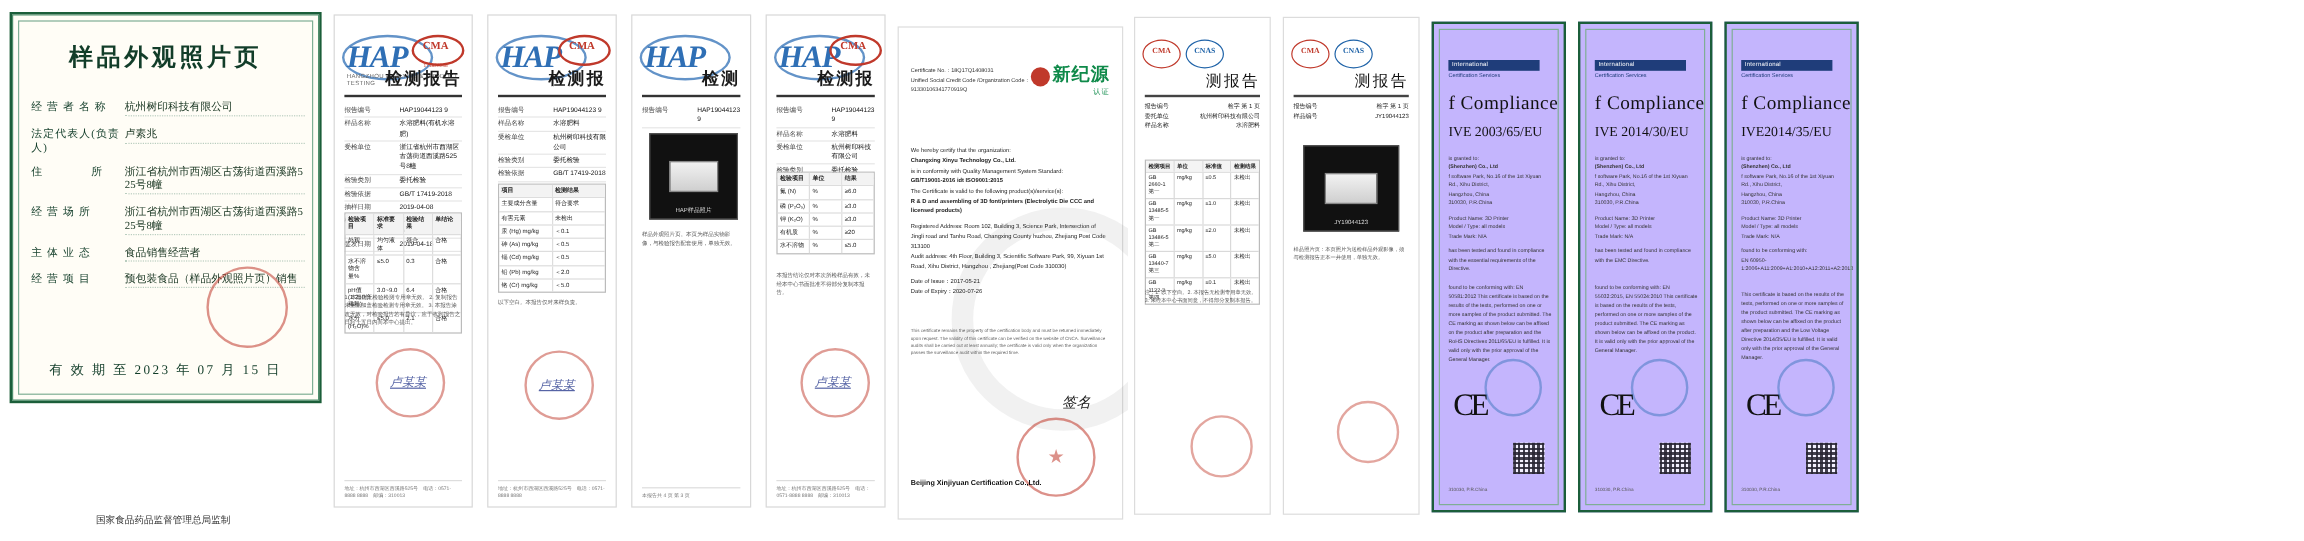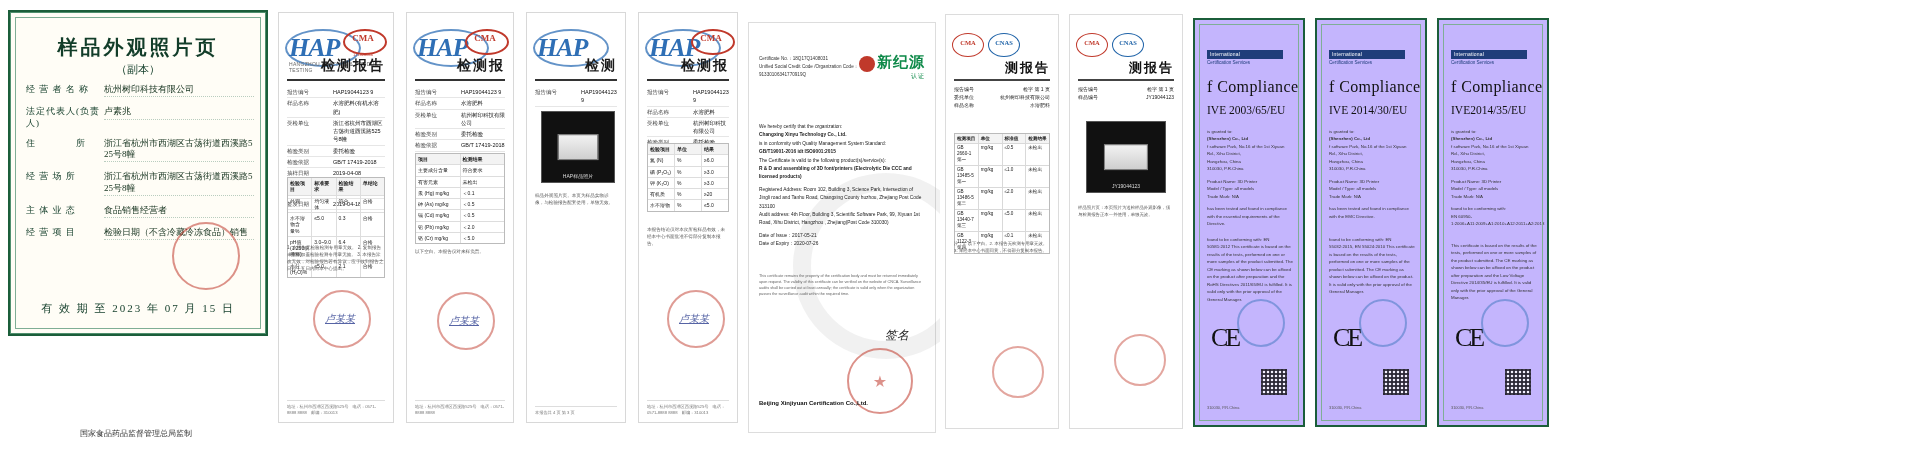--- a/index.html
+++ b/index.html
@@ -410,21 +410,21 @@
     font-weight: bold;
     color: #c0392b;
     font-family: "Liberation Serif", serif;
   }
   .cn-rep .mk.blue span { color: #1f63a8; }
   .cn-rep .rep-title {
     position: absolute;
     right: 8px; top: 44px;
     font-family: "Liberation Serif", serif;
     font-size: 13px;
-    font-weight: bold;
+    font-weight: normal;
     letter-spacing: 2px;
     color: #111;
   }
   .cn-rep .hdrline {
     position: absolute;
     left: 8px; right: 8px; top: 64px;
     border-top: 2px solid #444;
   }
   .cn-rep .kv {
     position: absolute;
@@ -556,21 +556,20 @@
   }
 </style>
 </head>
 <body>
 
 <div class="strip">
 
   <div class="cert c1">
     <div class="paper">
       <div class="title">样品外观照片页</div>
-      <div class="subtitle">（副本）</div>
       <div class="rows">
         <div class="row">
           <div class="lbl">经 营 者 名 称</div>
           <div class="val">杭州树印科技有限公司</div>
         </div>
         <div class="row">
           <div class="lbl">法定代表人(负责人)</div>
           <div class="val">卢素兆</div>
         </div>
         <div class="row">
@@ -580,21 +579,21 @@
         <div class="row">
           <div class="lbl">经 营 场 所</div>
           <div class="val">浙江省杭州市西湖区古荡街道西溪路525号8幢</div>
         </div>
         <div class="row">
           <div class="lbl">主 体 业 态</div>
           <div class="val">食品销售经营者</div>
         </div>
         <div class="row">
           <div class="lbl">经 营 项 目</div>
-          <div class="val">检验日期（不含冷藏冷冻食品）销售</div>
+          <div class="val">预包装食品（样品外观照片页）销售</div>
         </div>
       </div>
       <div class="seal"></div>
       <div class="valid">有 效 期 至  2023  年 07 月 15 日</div>
     </div>
     <div class="footer" style="position:absolute;left:0;right:0;bottom:12px;text-align:center;font-size:8px;color:#333;font-family:'Liberation Serif',serif;">国家食品药品监督管理总局监制</div>
   </div>
 
   <div class="cert hap c2">
     <div class="sheet">

